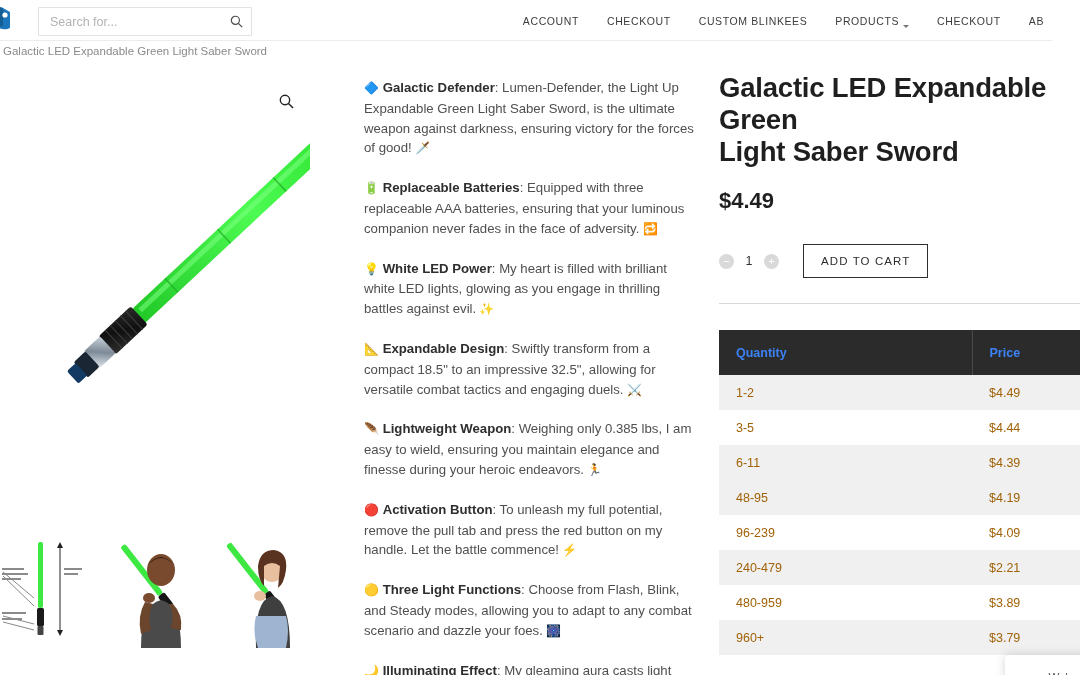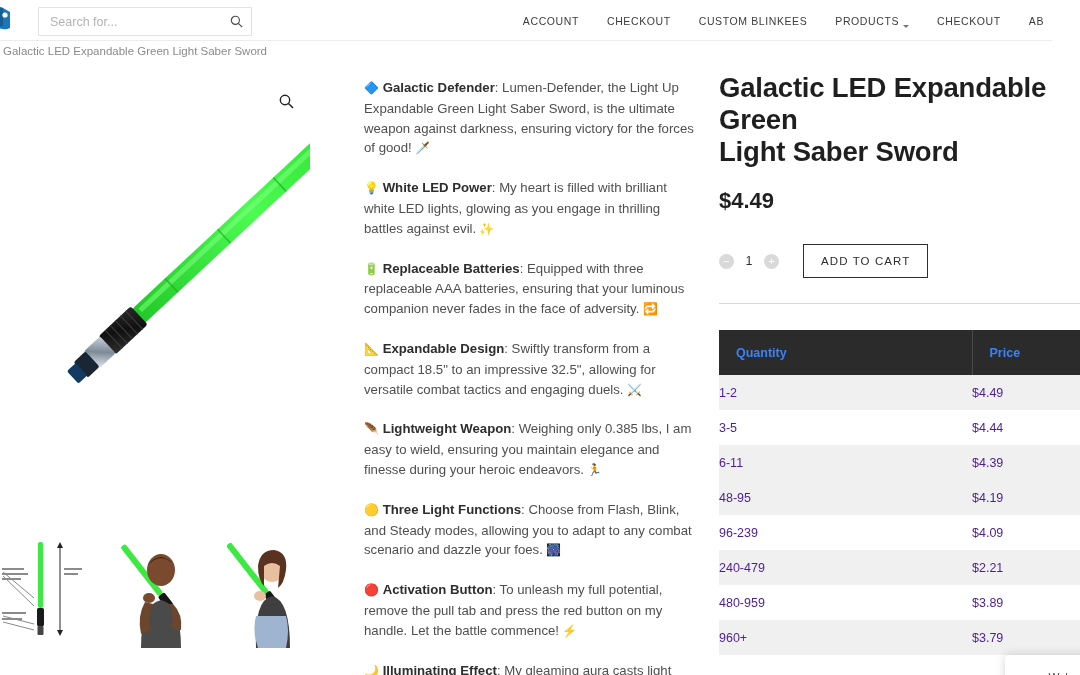--- a/index.html
+++ b/index.html
@@ -140,22 +140,22 @@
     margin-top: 26px; width: 361px; border-collapse: collapse;
     table-layout: fixed;
   }
   #price-table th {
     background: #2b2b2b; color: #3b82f6; text-align: left;
     font-size: 12.5px; font-weight: bold;
     padding: 13px 0 13px 17px; height: 45px;
   }
   #price-table th.price-col { border-left: 1px solid #4a4a4a; }
   #price-table td {
-    font-size: 12.5px; color: #4c1d95;
-    padding: 10px 0 10px 0; height: 35px;
+    font-size: 12.5px; color: #a16207;
+    padding: 10px 0 10px 17px; height: 35px;
   }
   #price-table tr.odd td { background: #f0f0f0; }
   #price-table tr.even td { background: #ffffff; }
   #price-table col.c1 { width: 253px; }
   #price-table col.c2 { width: 108px; }
 
   
   #chat-widget {
     position: absolute; left: 1005px; top: 655px;
     width: 150px; height: 44px;
@@ -327,48 +327,48 @@
     </div>
   </div>
 
   <div id="desc">
     <div class="bullet">
       <span class="emoji">🔷</span>
       <b>Galactic Defender</b><span>: </span><span>Lumen-Defender, the Light Up Expandable Green Light Saber Sword, is the ultimate weapon against darkness, ensuring victory for the forces of good!</span>
       <span class="emoji">🗡️</span>
     </div>
     <div class="bullet">
+      <span class="emoji">🔋</span>
+      <b>Replaceable Batteries</b><span>: </span><span>Equipped with three replaceable AAA batteries, ensuring that your luminous companion never fades in the face of adversity.</span>
+      <span class="emoji">🔁</span>
+    </div>
+    <div class="bullet">
       <span class="emoji">💡</span>
       <b>White LED Power</b><span>: </span><span>My heart is filled with brilliant white LED lights, glowing as you engage in thrilling battles against evil.</span>
       <span class="emoji">✨</span>
     </div>
     <div class="bullet">
-      <span class="emoji">🔋</span>
-      <b>Replaceable Batteries</b><span>: </span><span>Equipped with three replaceable AAA batteries, ensuring that your luminous companion never fades in the face of adversity.</span>
-      <span class="emoji">🔁</span>
-    </div>
-    <div class="bullet">
       <span class="emoji">📐</span>
       <b>Expandable Design</b><span>: </span><span>Swiftly transform from a compact 18.5" to an impressive 32.5", allowing for versatile combat tactics and engaging duels.</span>
       <span class="emoji">⚔️</span>
     </div>
     <div class="bullet">
       <span class="emoji">🪶</span>
       <b>Lightweight Weapon</b><span>: </span><span>Weighing only 0.385 lbs, I am easy to wield, ensuring you maintain elegance and finesse during your heroic endeavors.</span>
       <span class="emoji">🏃</span>
     </div>
     <div class="bullet">
+      <span class="emoji">🔴</span>
+      <b>Activation Button</b><span>: </span><span>To unleash my full potential, remove the pull tab and press the red button on my handle. Let the battle commence!</span>
+      <span class="emoji">⚡</span>
+    </div>
+    <div class="bullet">
       <span class="emoji">🟡</span>
       <b>Three Light Functions</b><span>: </span><span>Choose from Flash, Blink, and Steady modes, allowing you to adapt to any combat scenario and dazzle your foes.</span>
       <span class="emoji">🎆</span>
-    </div>
-    <div class="bullet">
-      <span class="emoji">🔴</span>
-      <b>Activation Button</b><span>: </span><span>To unleash my full potential, remove the pull tab and press the red button on my handle. Let the battle commence!</span>
-      <span class="emoji">⚡</span>
     </div>
     <div class="bullet">
       <span class="emoji">🌙</span>
       <b>Illuminating Effect</b><span>: </span><span>My gleaming aura casts light upon your wrist and arm, transforming you into a beacon of hope for the galaxy's inhabitants.</span>
       
     </div>
   </div>
 
   <div id="summary">
 

